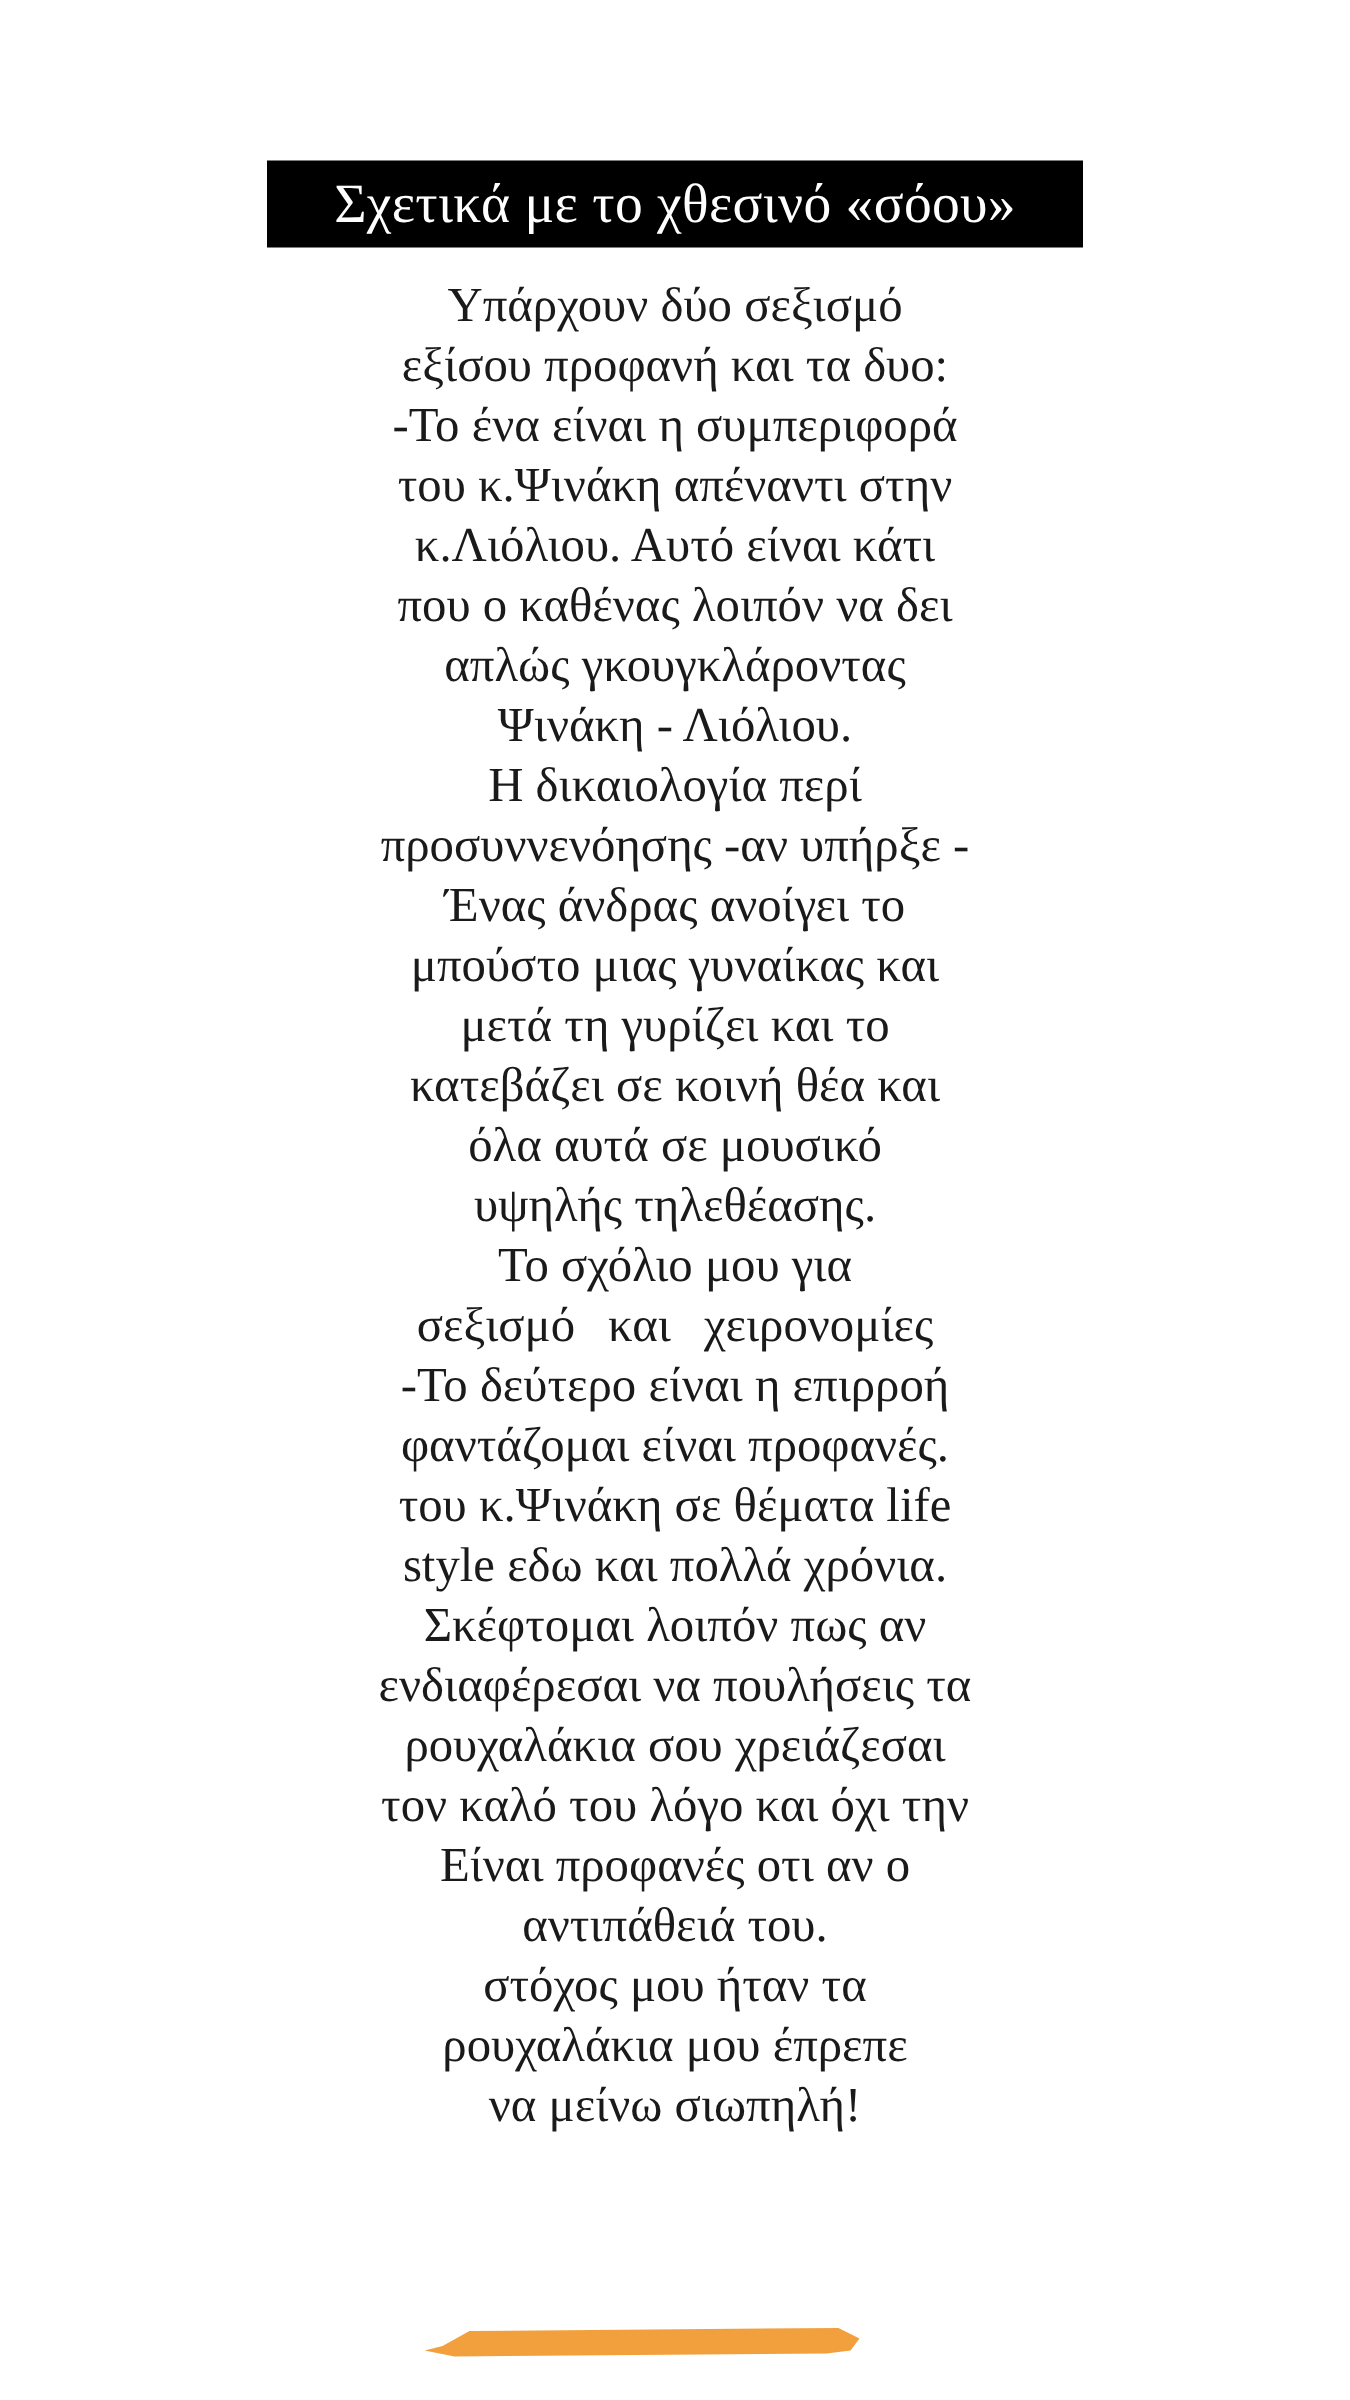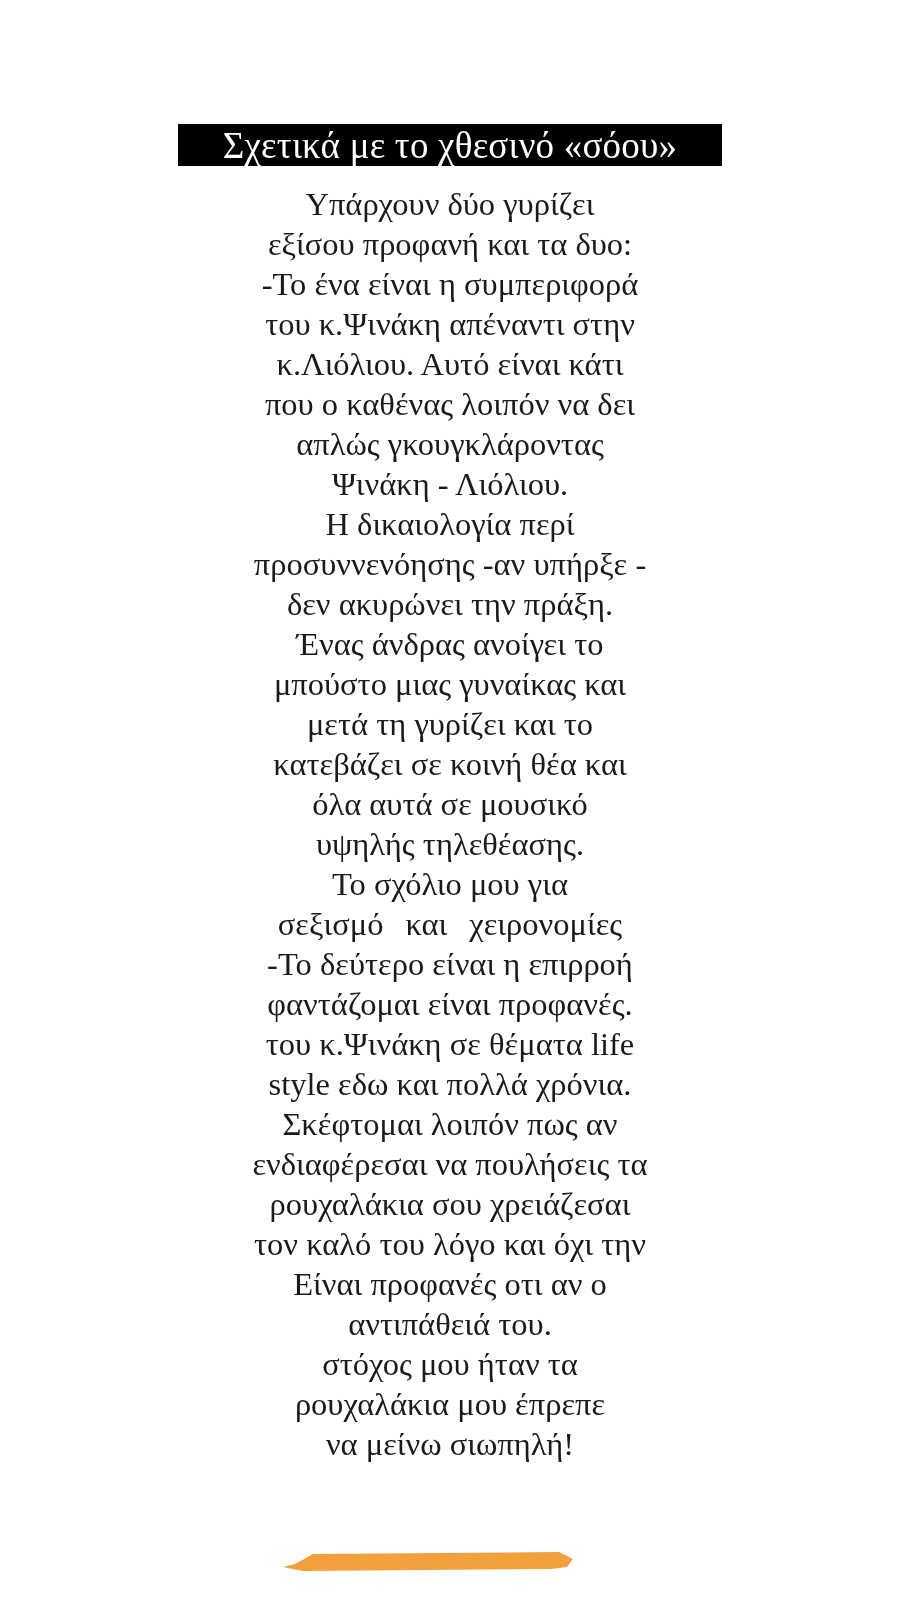--- a/index.html
+++ b/index.html
@@ -19,23 +19,23 @@
     width: 900px;
     height: 1600px;
     background: #ffffff;
     box-sizing: border-box;
   }
 
   
   .title-banner {
     position: absolute;
     left: 178px;
-    top: 124px;
+    top: 107px;
     width: 544px;
-    height: 42px;
+    height: 58px;
     background: #000000;
     display: flex;
     align-items: center;
     justify-content: center;
     box-sizing: border-box;
     padding: 0 10px;
   }
   .title-banner .title-text {
     color: #ffffff;
     font-family: "Liberation Serif", "DejaVu Serif", serif;
@@ -89,31 +89,30 @@
 </head>
 <body>
 
 <div class="canvas">
 
   <div class="title-banner">
     <span class="title-text">Σχετικά με το χθεσινό «σόου»</span>
   </div>
 
   <div class="body-block">
-    <span class="line">Υπάρχουν δύο γυρίζει</span>
+    <span class="line">Υπάρχουν δύο σεξισμό</span>
     <span class="line">εξίσου προφανή και τα δυο:</span>
     <span class="line">-Το ένα είναι η συμπεριφορά</span>
     <span class="line">του κ.Ψινάκη απέναντι στην</span>
     <span class="line">κ.Λιόλιου. Αυτό είναι κάτι</span>
     <span class="line">που ο καθένας λοιπόν να δει</span>
     <span class="line">απλώς γκουγκλάροντας</span>
     <span class="line">Ψινάκη - Λιόλιου.</span>
     <span class="line">Η δικαιολογία περί</span>
     <span class="line">προσυννενόησης -αν υπήρξε -</span>
-    <span class="line">δεν ακυρώνει την πράξη.</span>
     <span class="line">Ένας άνδρας ανοίγει το</span>
     <span class="line">μπούστο μιας γυναίκας και</span>
     <span class="line">μετά τη γυρίζει και το</span>
     <span class="line">κατεβάζει σε κοινή θέα και</span>
     <span class="line">όλα αυτά σε μουσικό</span>
     <span class="line">υψηλής τηλεθέασης.</span>
     <span class="line">Το σχόλιο μου για</span>
     <span class="line spread"><span>σεξισμό</span><span class="gap"></span><span>και</span><span class="gap"></span><span>χειρονομίες</span></span>
     <span class="line">-Το δεύτερο είναι η επιρροή</span>
     <span class="line">φαντάζομαι είναι προφανές.</span>

